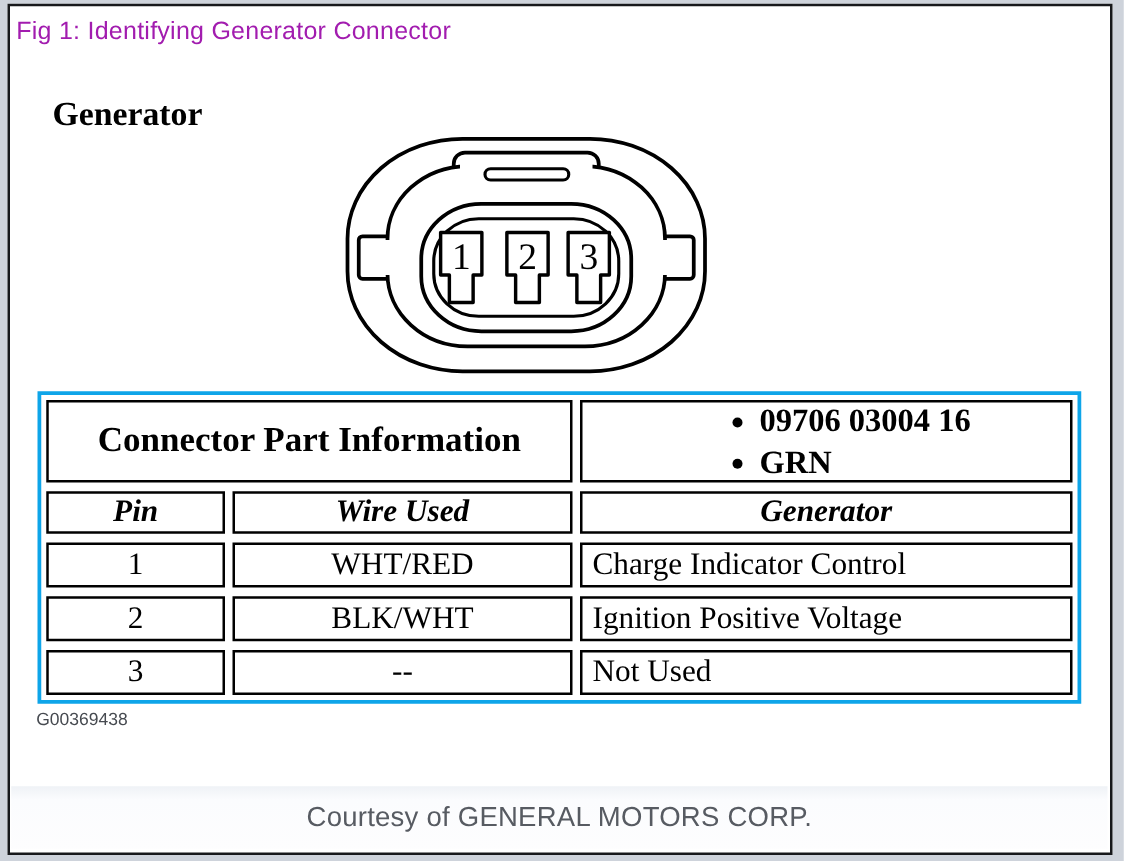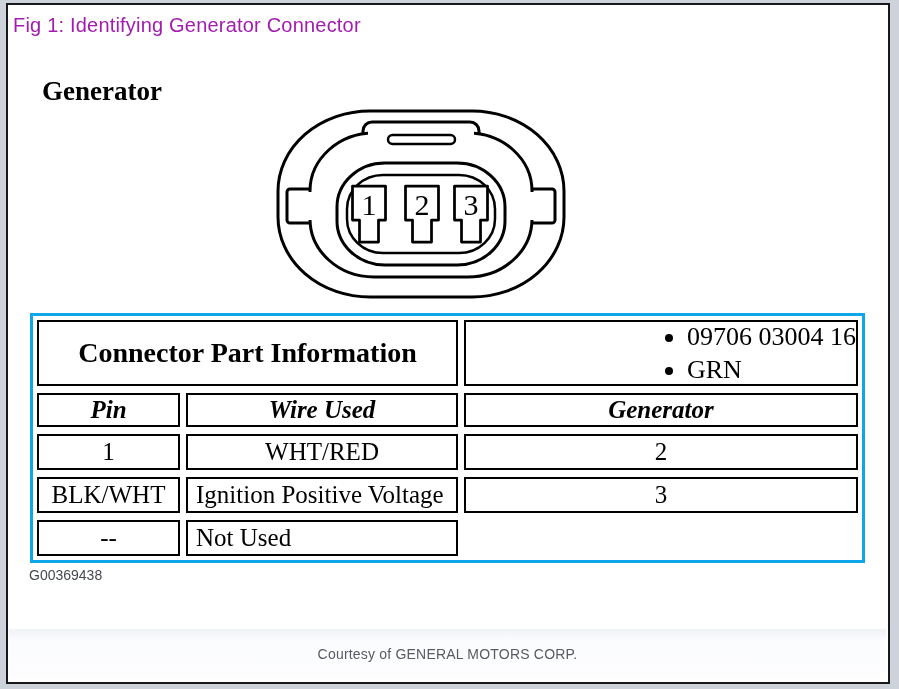--- a/index.html
+++ b/index.html
@@ -30,36 +30,36 @@
     grid-template-columns:143px 272px 1fr;
     grid-template-rows:66px 34px 36px 36px 36px;
     gap:7px 6px;
   }
   .cell {
     box-sizing:border-box; border:2px solid #000; background:#fff;
     display:flex; align-items:center; justify-content:center;
     font-family:"Liberation Serif", serif; color:#000; overflow:hidden;
   }
   .cell.partinfo { grid-column:1 / 3; font-weight:bold; font-size:28px; }
-  .cell.partnum  { justify-content:flex-end; font-weight:normal; font-size:26px; }
+  .cell.partnum  { justify-content:center; font-weight:bold; font-size:26px; }
   .cell.partnum ul { margin:0; padding-left:62px; list-style:disc; }
   .cell.partnum li { line-height:1.27; }
   .cell.header { font-weight:bold; font-size:25px;font-style:italic; }
   .cell.data   { font-size:25px; }
   .cell.func   { justify-content:flex-start; padding-left:8px; }
 
   .fig-id {
     position:absolute; left:29px; top:567px;
     font-size:14px; color:#464a50;
   }
   .footer {
     position:absolute; left:9px; top:629px; width:877px; height:50px;
     display:flex; align-items:center; justify-content:center;
     background:linear-gradient(180deg,#eff2f6 0%, #fbfcfe 22%, #fdfdfe 100%);
-    font-size:14px; color:#575b62; letter-spacing:0.2px;
+    font-size:22px; color:#575b62; letter-spacing:0.2px;
   }
 </style>
 </head>
 <body>
 
 <div class="frame"></div>
 
 <div class="fig-title">Fig 1: Identifying Generator Connector</div>
 
 <div class="generator-label">Generator</div>
@@ -101,20 +101,21 @@
       <li>GRN</li>
     </ul>
   </div>
 
   <div class="cell header">Pin</div>
   <div class="cell header">Wire Used</div>
   <div class="cell header">Generator</div>
 
   <div class="cell data">1</div>
   <div class="cell data">WHT/RED</div>
+  <div class="cell data func">Charge Indicator Control</div>
 
   <div class="cell data">2</div>
   <div class="cell data">BLK/WHT</div>
   <div class="cell data func">Ignition Positive Voltage</div>
 
   <div class="cell data">3</div>
   <div class="cell data">--</div>
   <div class="cell data func">Not Used</div>
 </div>
 

